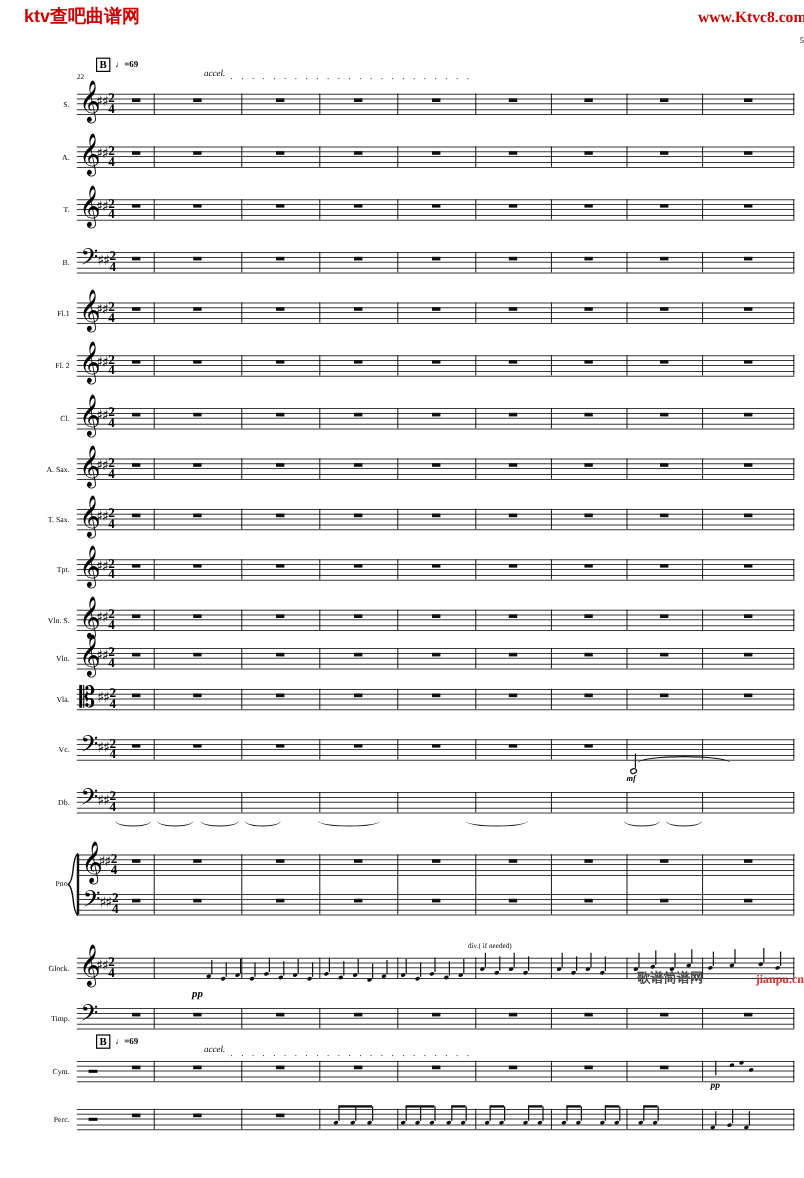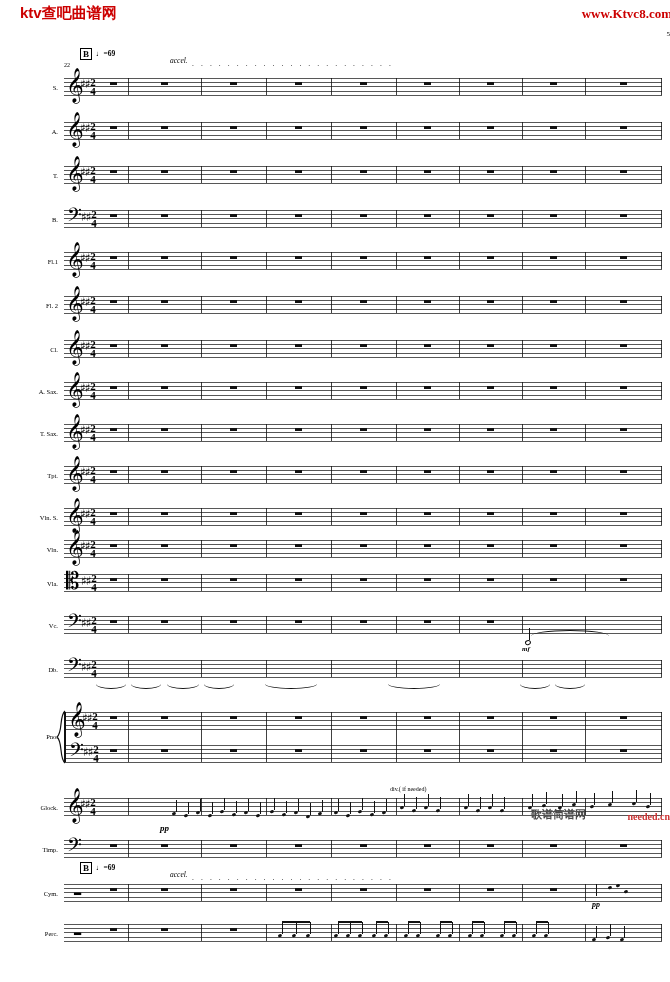--- a/index.html
+++ b/index.html
@@ -1078,15 +1078,15 @@
     <div>
       <div class="stem" style="left:584px; top:884px; height:12px;"></div>
       <div class="note" style="left:596px; top:886px;"></div>
       <div class="note" style="left:604px; top:884px;"></div>
       <div class="note" style="left:612px; top:890px;"></div>
     </div>
 
   </div>
 
   <div class="wm-bottom-left">歌谱简谱网</div>
-  <div class="wm-bottom-right">needed.cn</div>
+  <div class="wm-bottom-right">jianpu.cn</div>
 
 </div>
 
 </body></html>

